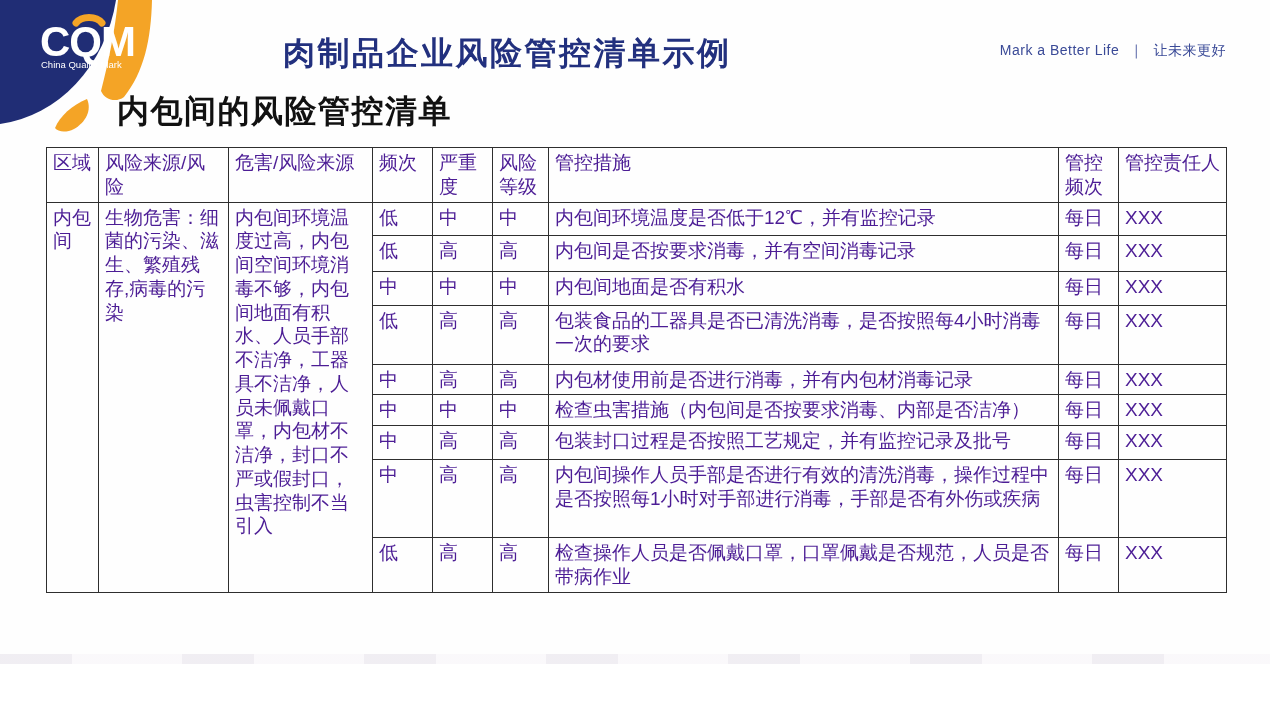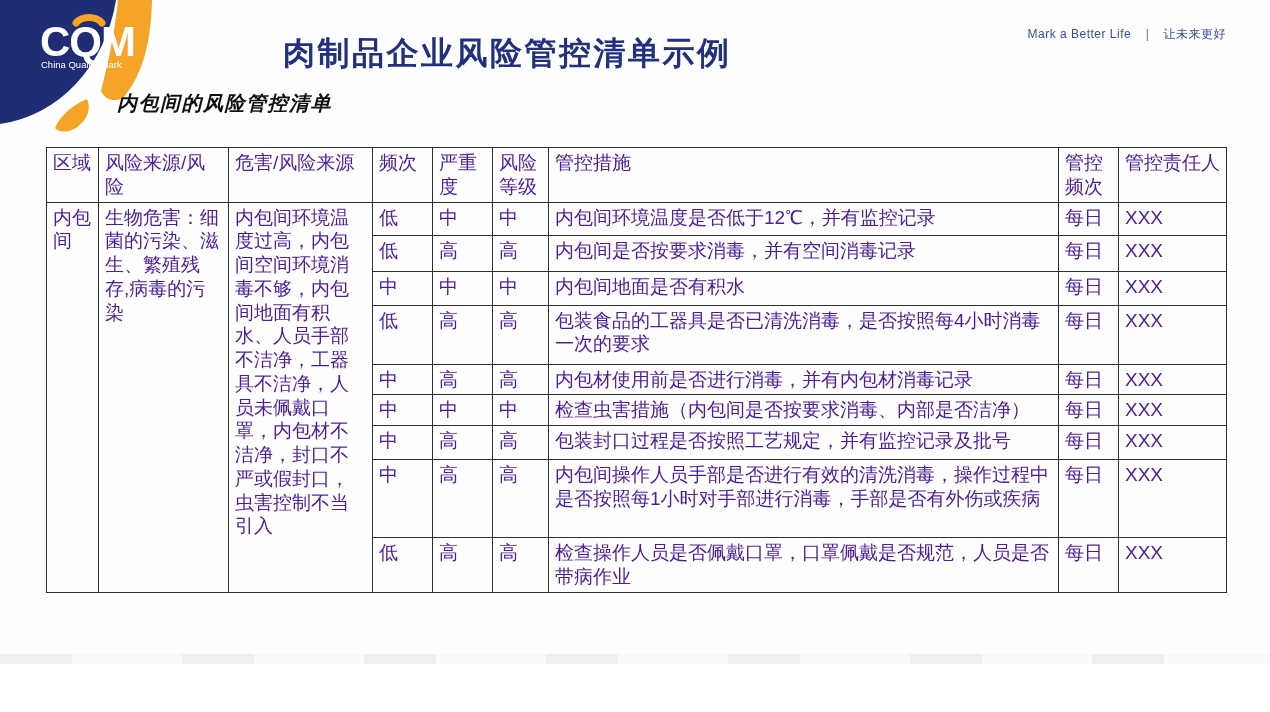--- a/index.html
+++ b/index.html
@@ -11,27 +11,27 @@
   #logo-svg{position:absolute;left:0;top:0;}
   .part-label{
     position:absolute;left:152px;top:22px;font-size:37px;font-weight:bold;
     color:#f0a326;letter-spacing:1px;white-space:nowrap;
   }
   .main-title{
     position:absolute;left:283px;top:32px;font-size:32px;font-weight:bold;
     color:#22307e;letter-spacing:2.5px;white-space:nowrap;
   }
   .tagline{
-    position:absolute;right:44px;top:26px;font-size:12px;color:#3a4a97;
+    position:absolute;right:44px;top:42px;font-size:14px;color:#3a4a97;
     white-space:nowrap;letter-spacing:0.5px;
   }
   .tagline .sep{padding:0 10px;color:#3a4a97;}
   .subtitle{
-    position:absolute;left:117px;top:90px;font-size:20px;font-weight:bold;
-    color:#111111;letter-spacing:1.5px;white-space:nowrap;font-style:italic;
+    position:absolute;left:117px;top:90px;font-size:32px;font-weight:bold;
+    color:#111111;letter-spacing:1.5px;white-space:nowrap;
   }
   
   .table-wrap{position:absolute;left:46px;top:147px;width:1180px;}
   table.risk{
     width:100%;border-collapse:collapse;table-layout:fixed;
     font-size:19px;line-height:1.25;color:#4c1d95;
   }
   table.risk th,table.risk td{
     border:1.6px solid #2e2e2e;vertical-align:top;text-align:left;
     padding:3px 6px;font-weight:400;overflow:hidden;word-break:break-all;

